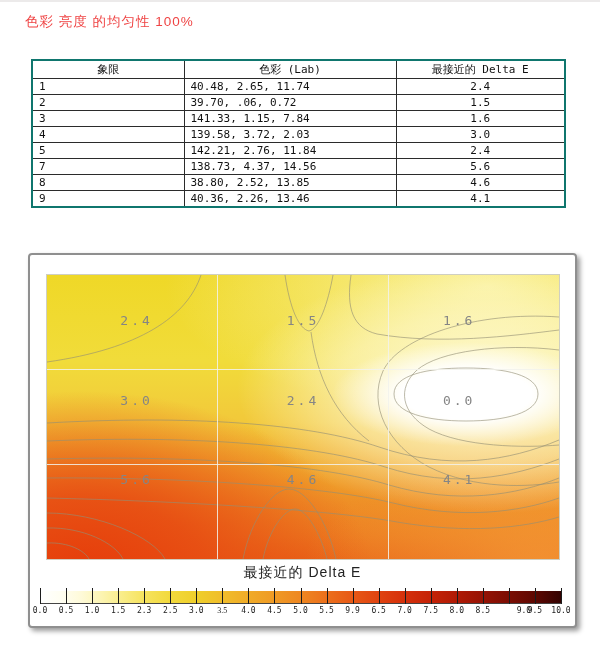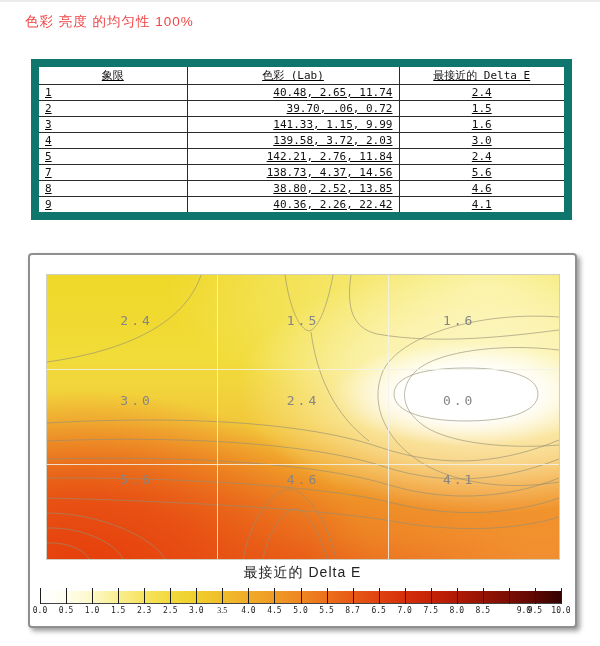--- a/index.html
+++ b/index.html
@@ -2,27 +2,27 @@
 <html><head>
 <meta charset="utf-8">
 <style>
   html,body{margin:0;padding:0;background:#fff;}
   .page{position:relative;width:600px;height:646px;background:#fff;border-top:2px solid #eceaea;
         font-family:"Liberation Sans",sans-serif;overflow:hidden;}
   .title{position:absolute;left:25px;top:11px;font-size:13.5px;color:#ef4444;letter-spacing:1px;}
 
   
   table.unif{position:absolute;left:31px;top:57px;width:476px;border-collapse:collapse;
-             table-layout:fixed;border:8px solid #0f766e;text-decoration:underline;}
+             table-layout:fixed;border:2px solid #0f766e;}
   table.unif th,table.unif td{border:1px solid #2b2b2b;font-size:11px;color:#111;
              height:15px;padding:0 6px;overflow:hidden;white-space:nowrap;}
   table.unif th{font-weight:normal;text-align:center;height:17px;
              font-family:"DejaVu Sans Mono","Liberation Mono",monospace;}
   td.col-quadrant{text-align:left;font-family:"DejaVu Sans Mono","Liberation Mono",monospace;}
-  td.col-lab{text-align:right;font-family:"DejaVu Sans Mono","Liberation Mono",monospace;white-space:pre;margin-top:17px;}
+  td.col-lab{text-align:left;font-family:"DejaVu Sans Mono","Liberation Mono",monospace;white-space:pre;margin-top:17px;}
   td.col-delta{text-align:center;font-family:"DejaVu Sans Mono","Liberation Mono",monospace;}
 
   
   .panel{position:absolute;left:28px;top:251px;width:545px;height:371px;background:#fff;
          border:2px solid #8f8f8f;border-radius:4px;box-shadow:3px 3px 5px rgba(0,0,0,0.40);}
   .map{position:absolute;left:16px;top:19px;width:512px;height:284px;border:1px solid #cfcfc2;
        background:
          radial-gradient(ellipse 135px 52px at 82% 42%, #ffffff 0%, #ffffff 48%, rgba(255,255,255,0) 100%),
          radial-gradient(ellipse 250px 125px at 86% 40%, rgba(255,252,226,0.95) 0%, rgba(255,250,216,0.55) 60%, rgba(255,250,216,0) 100%),
          radial-gradient(ellipse 430px 170px at 86% 4%, rgba(252,246,178,0.85) 0%, rgba(252,246,178,0) 75%),
@@ -81,21 +81,21 @@
           <td class="col-lab"> 40.48,  2.65,  11.74</td>
           <td class="col-delta">2.4</td>
         </tr>
         <tr>
           <td class="col-quadrant">2</td>
           <td class="col-lab"> 39.70,   .06,   0.72</td>
           <td class="col-delta">1.5</td>
         </tr>
         <tr>
           <td class="col-quadrant">3</td>
-          <td class="col-lab">141.33,  1.15,   9.99</td>
+          <td class="col-lab">141.33,  1.15,   7.84</td>
           <td class="col-delta">1.6</td>
         </tr>
         <tr>
           <td class="col-quadrant">4</td>
           <td class="col-lab">139.58,  3.72,   2.03</td>
           <td class="col-delta">3.0</td>
         </tr>
         <tr>
           <td class="col-quadrant">5</td>
           <td class="col-lab">142.21,  2.76,  11.84</td>
@@ -106,21 +106,21 @@
           <td class="col-lab">138.73,  4.37,  14.56</td>
           <td class="col-delta">5.6</td>
         </tr>
         <tr>
           <td class="col-quadrant">8</td>
           <td class="col-lab"> 38.80,  2.52,  13.85</td>
           <td class="col-delta">4.6</td>
         </tr>
         <tr>
           <td class="col-quadrant">9</td>
-          <td class="col-lab"> 40.36,  2.26,  22.42</td>
+          <td class="col-lab"> 40.36,  2.26,  13.46</td>
           <td class="col-delta">4.1</td>
         </tr>
       </tbody>
   </table>
 
   <div class="panel">
 
     <div class="map" id="map">
       <svg class="contours" width="512" height="284" viewBox="0 0 512 284">
         <path d="M154,0 C140,42 92,74 0,87"></path>
@@ -179,21 +179,21 @@
         <div class="tick-label" style="left: 35%; font-family: Liberation Serif, serif;">3.5</div>
         <div class="tick" style="left: 40%;"></div>
         <div class="tick-label" style="left: 40%;">4.0</div>
         <div class="tick" style="left: 45%;"></div>
         <div class="tick-label" style="left: 45%;">4.5</div>
         <div class="tick" style="left: 50%;"></div>
         <div class="tick-label" style="left: 50%;">5.0</div>
         <div class="tick" style="left: 55%;"></div>
         <div class="tick-label" style="left: 55%;">5.5</div>
         <div class="tick" style="left: 60%;"></div>
-        <div class="tick-label" style="left: 60%;">8.7</div>
+        <div class="tick-label" style="left: 60%;">9.9</div>
         <div class="tick" style="left: 65%;"></div>
         <div class="tick-label" style="left: 65%;">6.5</div>
         <div class="tick" style="left: 70%;"></div>
         <div class="tick-label" style="left: 70%;">7.0</div>
         <div class="tick" style="left: 75%;"></div>
         <div class="tick-label" style="left: 75%;">7.5</div>
         <div class="tick" style="left: 80%;"></div>
         <div class="tick-label" style="left: 80%;">8.0</div>
         <div class="tick" style="left: 85%;"></div>
         <div class="tick-label" style="left: 85%;">8.5</div>

